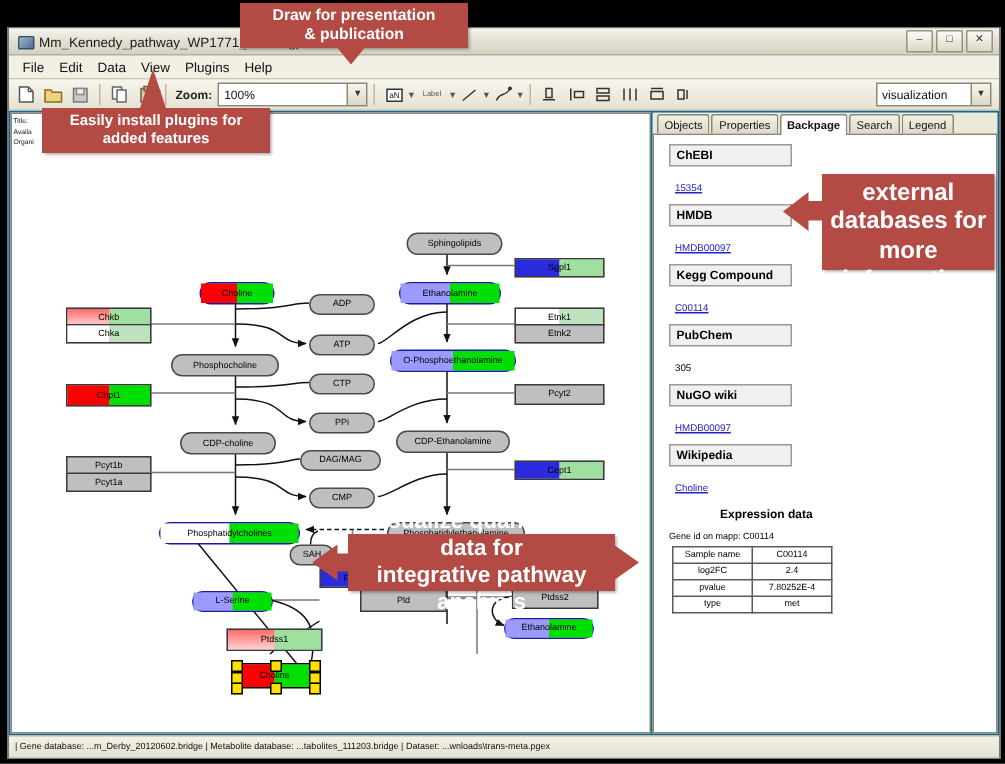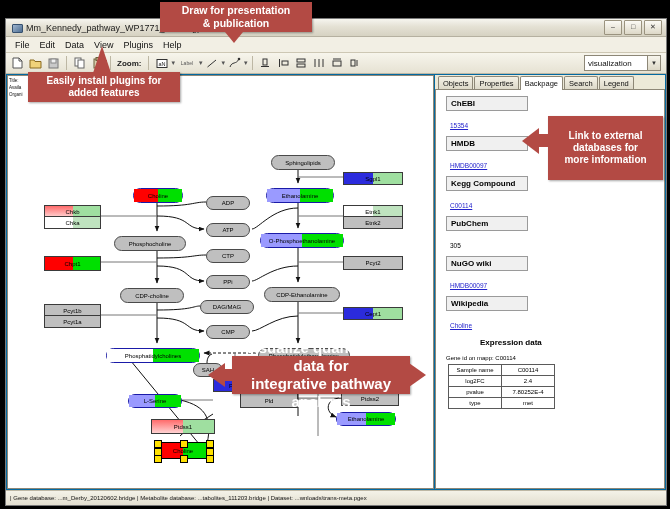--- a/index.html
+++ b/index.html
@@ -53,21 +53,21 @@
   .hl{border-color:#1a1aa8;border-width:1px;}
   .lbl{position:relative;z-index:3;}
   .half{position:absolute;top:0;bottom:0;}
   .titleblock{position:absolute;left:1px;top:2px;font-size:4.5px;color:#111;line-height:1.5;}
 
   
   .tabrow{display:flex;height:14px;background:#ece9d8;align-items:flex-end;padding-left:3px;gap:1px;
           border-bottom:1px solid #8d8777;}
   .tab{font-size:7.5px;color:#111;padding:2px 4px 1px;border:1px solid #8d8777;border-bottom:none;
        background:linear-gradient(to bottom,#f4f1e6,#ddd9c9);border-radius:2px 2px 0 0;}
-  .tab.sel{background:#fff;position:relative;top:1px;padding-bottom:2px;font-weight:normal;}
+  .tab.sel{background:#fff;position:relative;top:1px;padding-bottom:2px;font-weight:bold;}
   .backpage{flex:1;background:#fff;border:1px solid #8d8777;border-top:none;margin:0;
             overflow:hidden;position:relative;padding:6px 0 0 10px;}
   .dbhead{width:82px;border:1px solid #9a9a9a;background:#f0f0f0;font-size:8px;font-weight:bold;
           color:#000;padding:2px 4px;margin-bottom:3px;box-sizing:border-box;}
   .dblink{font-size:6.5px;color:#2222cc;text-decoration:underline;margin:0 0 7px 4px;display:inline-block;}
   .dbplain{font-size:6.5px;color:#000;margin:0 0 7px 4px;display:inline-block;}
   .exptitle{font-size:8px;font-weight:bold;color:#000;margin:2px 0 8px 0;padding-left:34px;}
   .genemapp{font-size:6px;color:#000;margin-bottom:3px;}
   table.expr{border-collapse:collapse;margin-left:2px;}
   table.expr td{border:1px solid #5a5a5a;font-size:6px;text-align:center;padding:2px 4px;
@@ -133,20 +133,24 @@
         </svg>
     </div>
     <div class="tbi">
       <svg width="10" height="12" viewBox="0 0 10 12">
           <rect x="1" y="2" width="8" height="9" fill="#d8cfae" stroke="#6a5f38"></rect>
           <rect x="3" y="0.5" width="4" height="3" fill="#b8ab80" stroke="#6a5f38"></rect>
         </svg>
     </div>
     <div class="tsep"></div>
     <div class="zlabel">Zoom:</div>
+    <div class="combo" id="zoomcombo">
+      <span>100%</span>
+      <span class="arw">▼</span>
+    </div>
     <div class="tsep"></div>
     <div class="tbi">
       <svg width="12" height="11" viewBox="0 0 12 11">
           <rect x="1" y="1.5" width="10" height="8" fill="#fff" stroke="#333"></rect>
           <text x="6" y="7.5" font-size="5.5" text-anchor="middle" fill="#222" font-family="Liberation Sans">aN</text>
         </svg>
     </div>
     <span class="mini">▾</span>
     <div class="tbi" style="width:22px">
       <span style="font-size:5px;color:#555;">Label</span>
@@ -477,21 +481,21 @@
   </div>
 <div class="arrow" style="left:225px;top:32px;border-left:9px solid transparent;border-right:9px solid transparent;border-top:11px solid #b34a44;"></div>
 
 <div class="callout" style="left:28px;top:72px;width:152px;height:30px;font-size:10px;">
     <span style="white-space:pre-line">Easily install plugins for
 added features</span>
   </div>
 <div class="arrow" style="left:93px;top:46px;border-left:9px solid transparent;border-right:9px solid transparent;border-bottom:27px solid #b34a44;"></div>
 <div style="position:absolute;left:97px;top:60px;width:10px;height:14px;background:#b34a44;z-index:40;"></div>
 
-<div class="callout" style="left:548px;top:116px;width:115px;height:64px;font-size:10px;">
+<div class="callout" style="left:548px;top:116px;width:115px;height:64px;font-size:16px;">
     <span style="white-space:pre-line">Link  to external
 databases  for
 more information</span>
   </div>
 <div class="arrow" style="left:522px;top:128px;border-top:13px solid transparent;border-bottom:13px solid transparent;border-right:17px solid #b34a44;"></div>
 <div style="position:absolute;left:538px;top:134px;width:12px;height:13px;background:#b34a44;z-index:40;"></div>
 
 <div class="callout" style="left:232px;top:356px;width:178px;height:38px;font-size:15px;">
     <span style="white-space:pre-line">Visualize quantitative data  for
 integrative pathway analysis</span>

